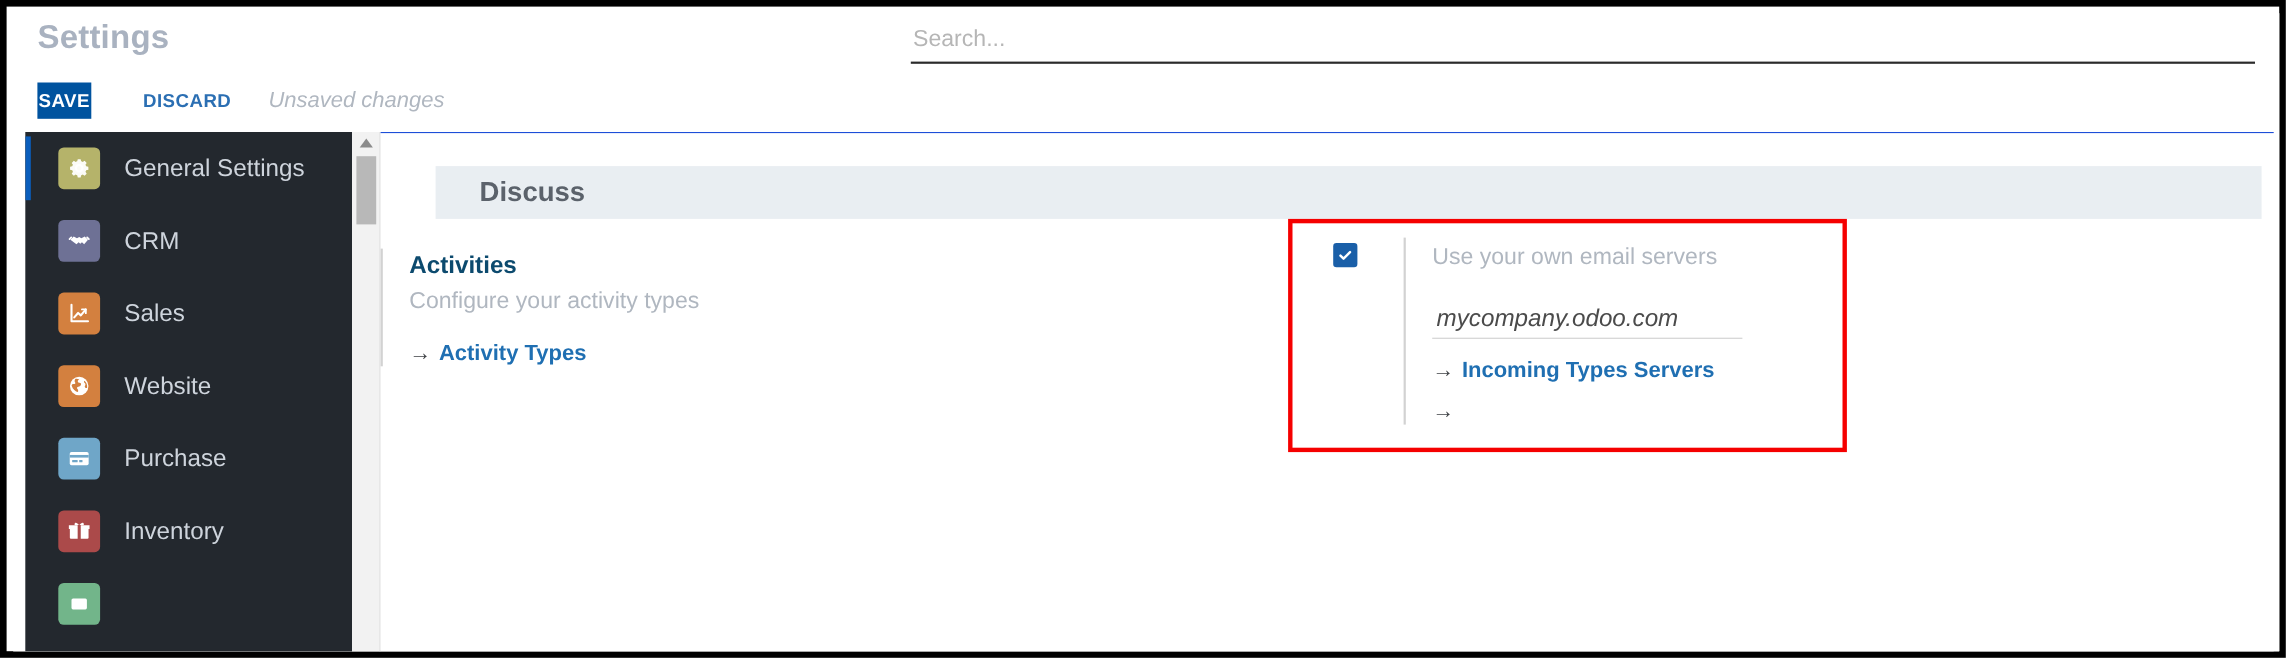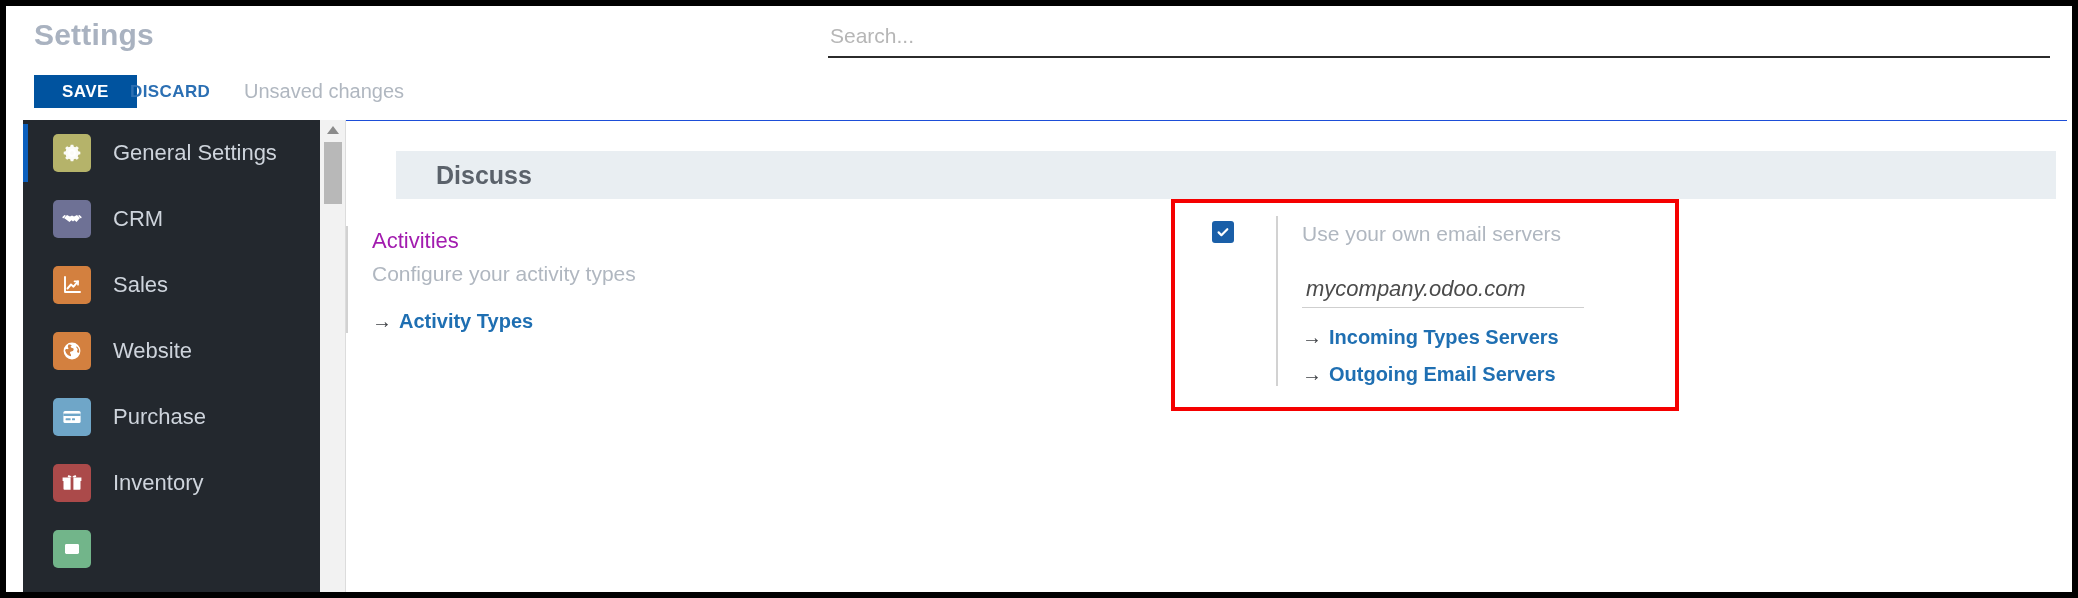--- a/index.html
+++ b/index.html
@@ -56,21 +56,21 @@
 
   
   .toolbar {
     position: absolute; left: 0; top: 52px;
     width: 2066px; height: 56px;
     background: #ffffff;
   }
   .btn-save {
     position: absolute; left: 22px; top: 11px;
     height: 33px;
-    padding: 0 28px;
+    padding: 0 1px;
     background: #00539f;
     color: #ffffff;
     font-size: 17px; font-weight: bold;
     letter-spacing: .4px;
     border: none;
     display: flex; align-items: center; justify-content: center;
     cursor: pointer;
     font-family: "Liberation Sans", sans-serif;
   }
   .btn-discard {
@@ -83,20 +83,21 @@
     background: none; border: none;
     cursor: pointer;
     font-family: "Liberation Sans", sans-serif;
   }
   .unsaved-text {
     position: absolute; left: 232px; top: 11px;
     height: 33px;
     display: flex; align-items: center;
     color: #b0b7c0;
     font-size: 20px;
+    font-style: italic;
   }
 
   
   .body-area {
     position: absolute; left: 0; top: 108px;
     width: 2066px; height: 478px;
     background: #ffffff;
   }
 
   
@@ -178,22 +179,22 @@
   .setting-col-left {
     position: absolute; left: 0px; top: 105px;
     width: 660px;
   }
   .setting-box {
     position: relative;
     padding-left: 24px;
     border-left: 2px solid #d2d2d2;
   }
   .setting-title {
-    font-size: 22px; font-weight: normal;
-    color: #a21caf;
+    font-size: 22px; font-weight: bold;
+    color: #0c4a6e;
     line-height: 30px;
   }
   .setting-desc {
     font-size: 21px;
     color: #b0b7c0;
     line-height: 32px;
     margin-top: 2px;
   }
   .setting-link {
     display: inline-flex; align-items: baseline;
@@ -402,21 +403,20 @@
             <input class="alias-input" type="text" value="mycompany.odoo.com" style="">
           </div>
 
           <div class="link-stack">
             <div class="setting-link">
               <span class="arr">→</span>
               <span>Incoming Types Servers</span>
             </div>
             <div class="setting-link">
               <span class="arr">→</span>
-              <span>Outgoing Email Servers</span>
             </div>
           </div>
         </div>
       </div>
 
     </div>
   </div>
 
  </div>
 </div>

